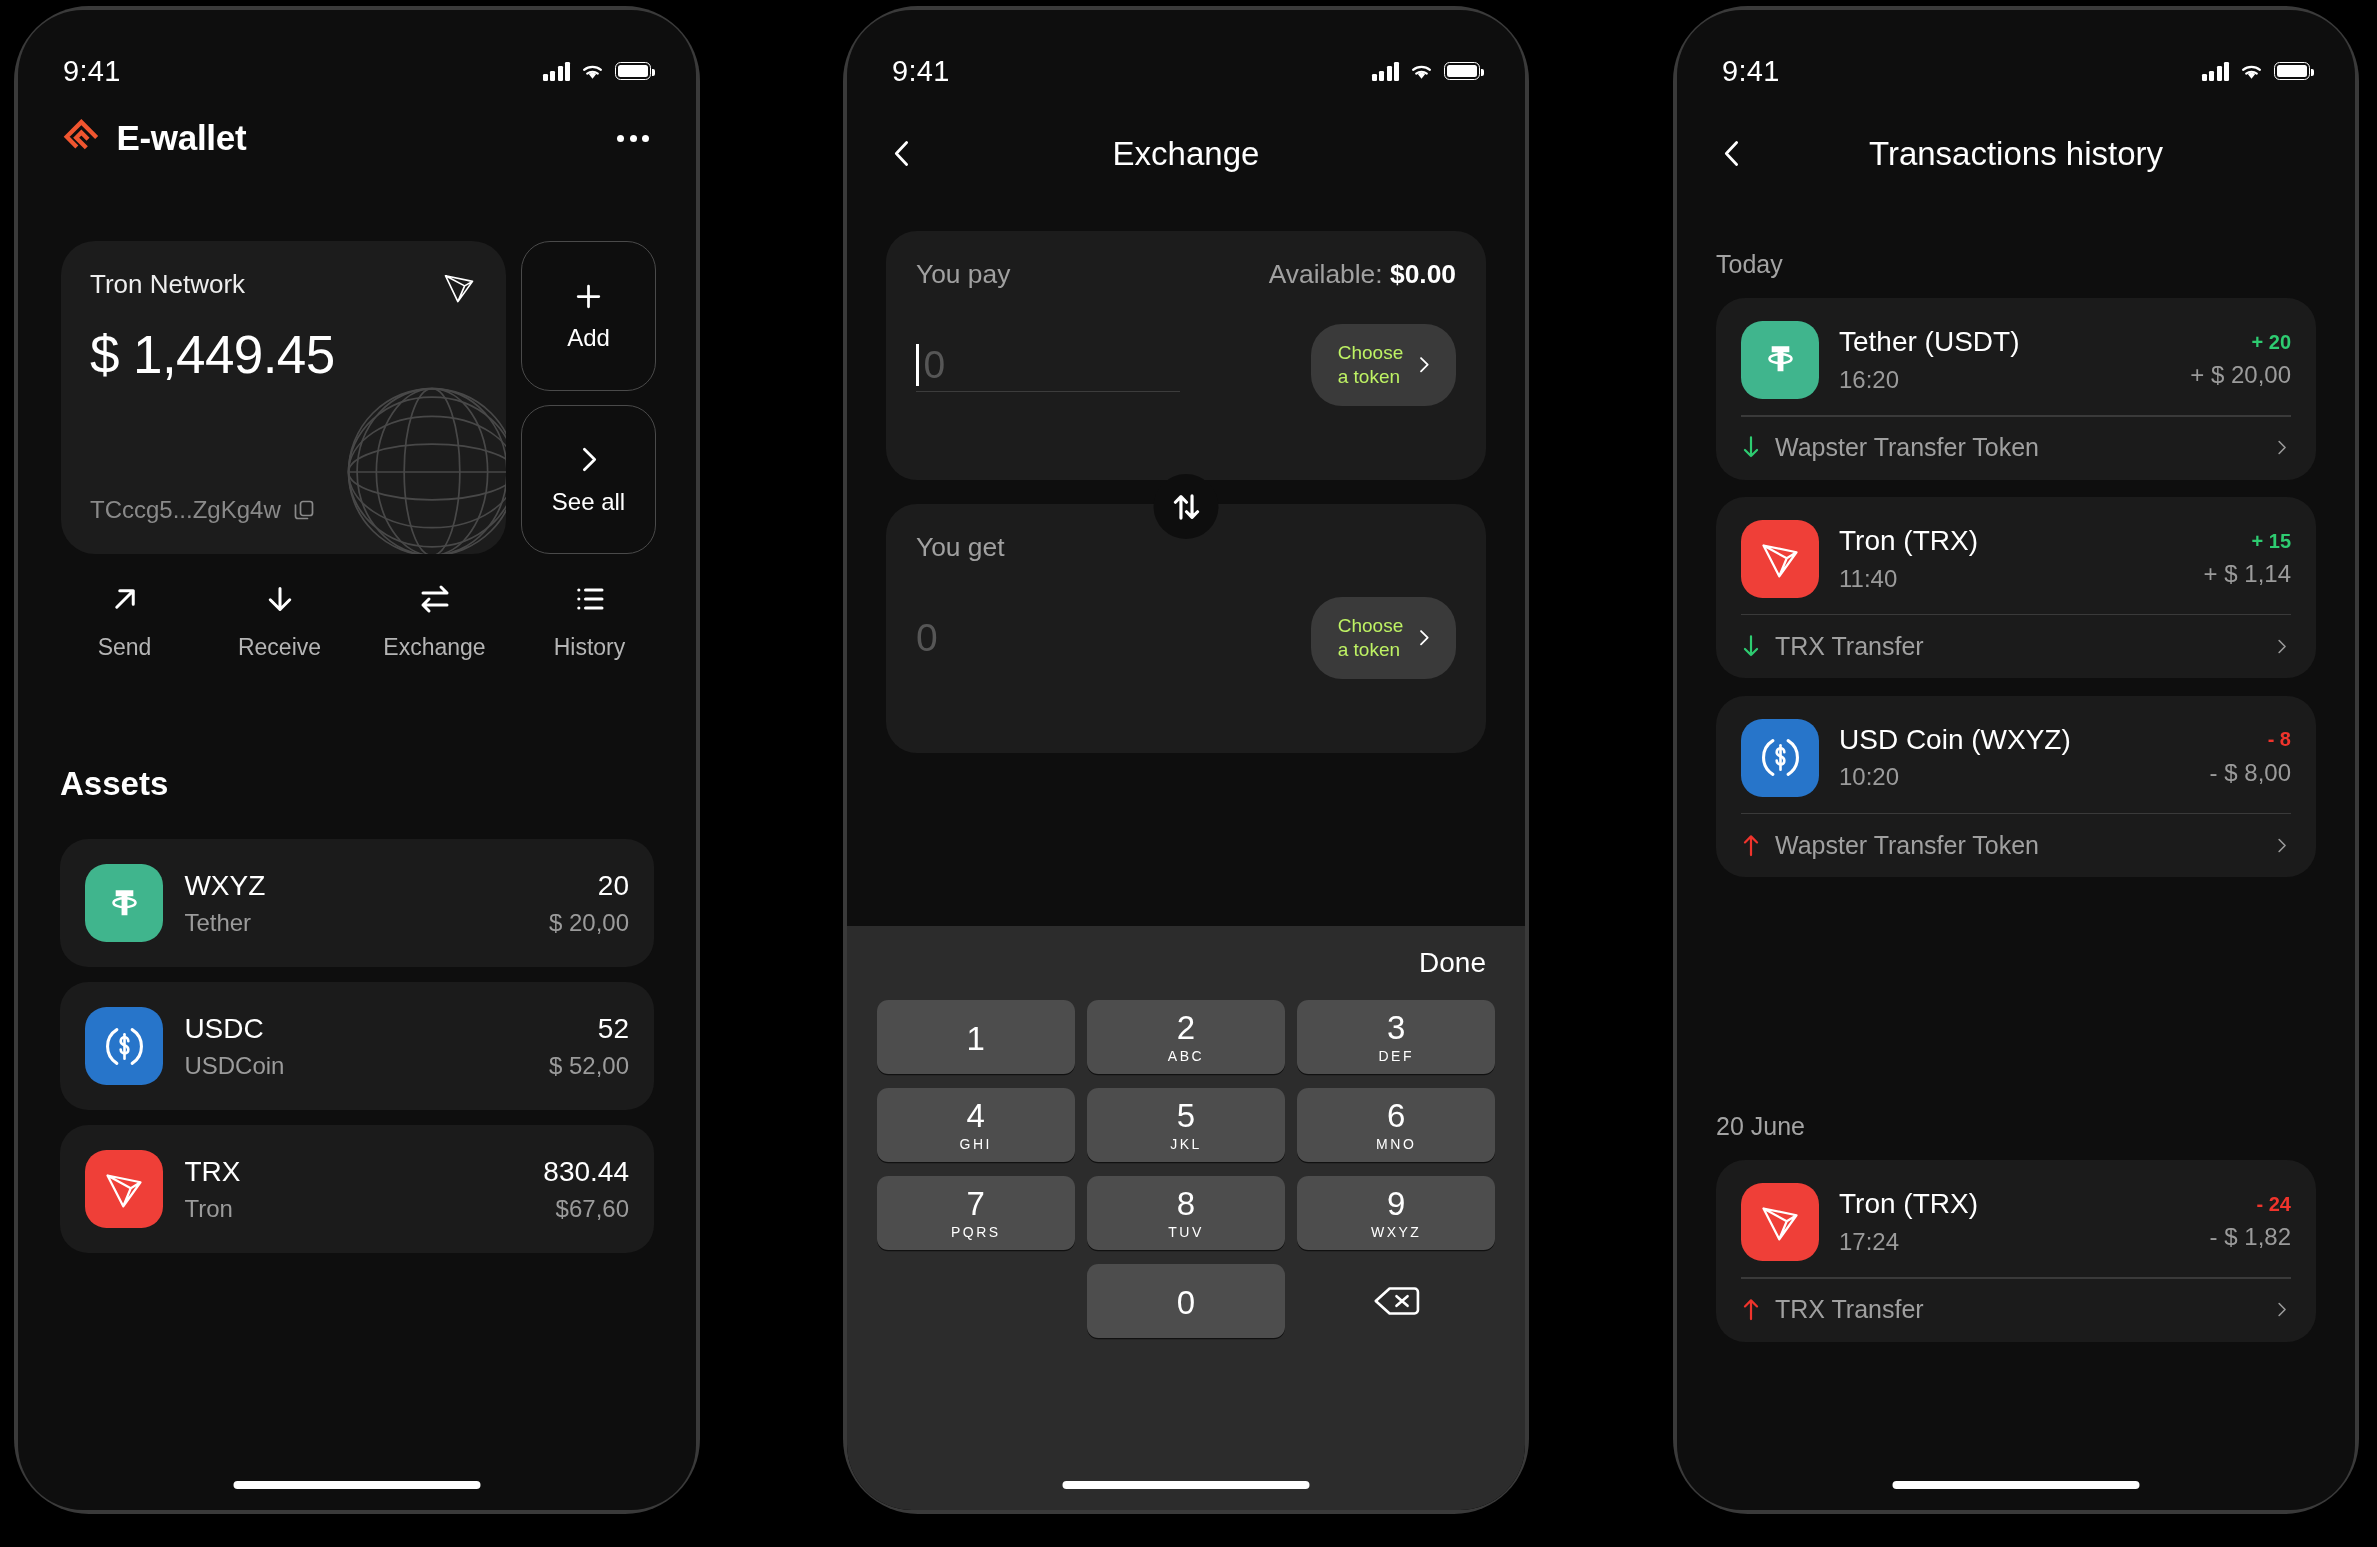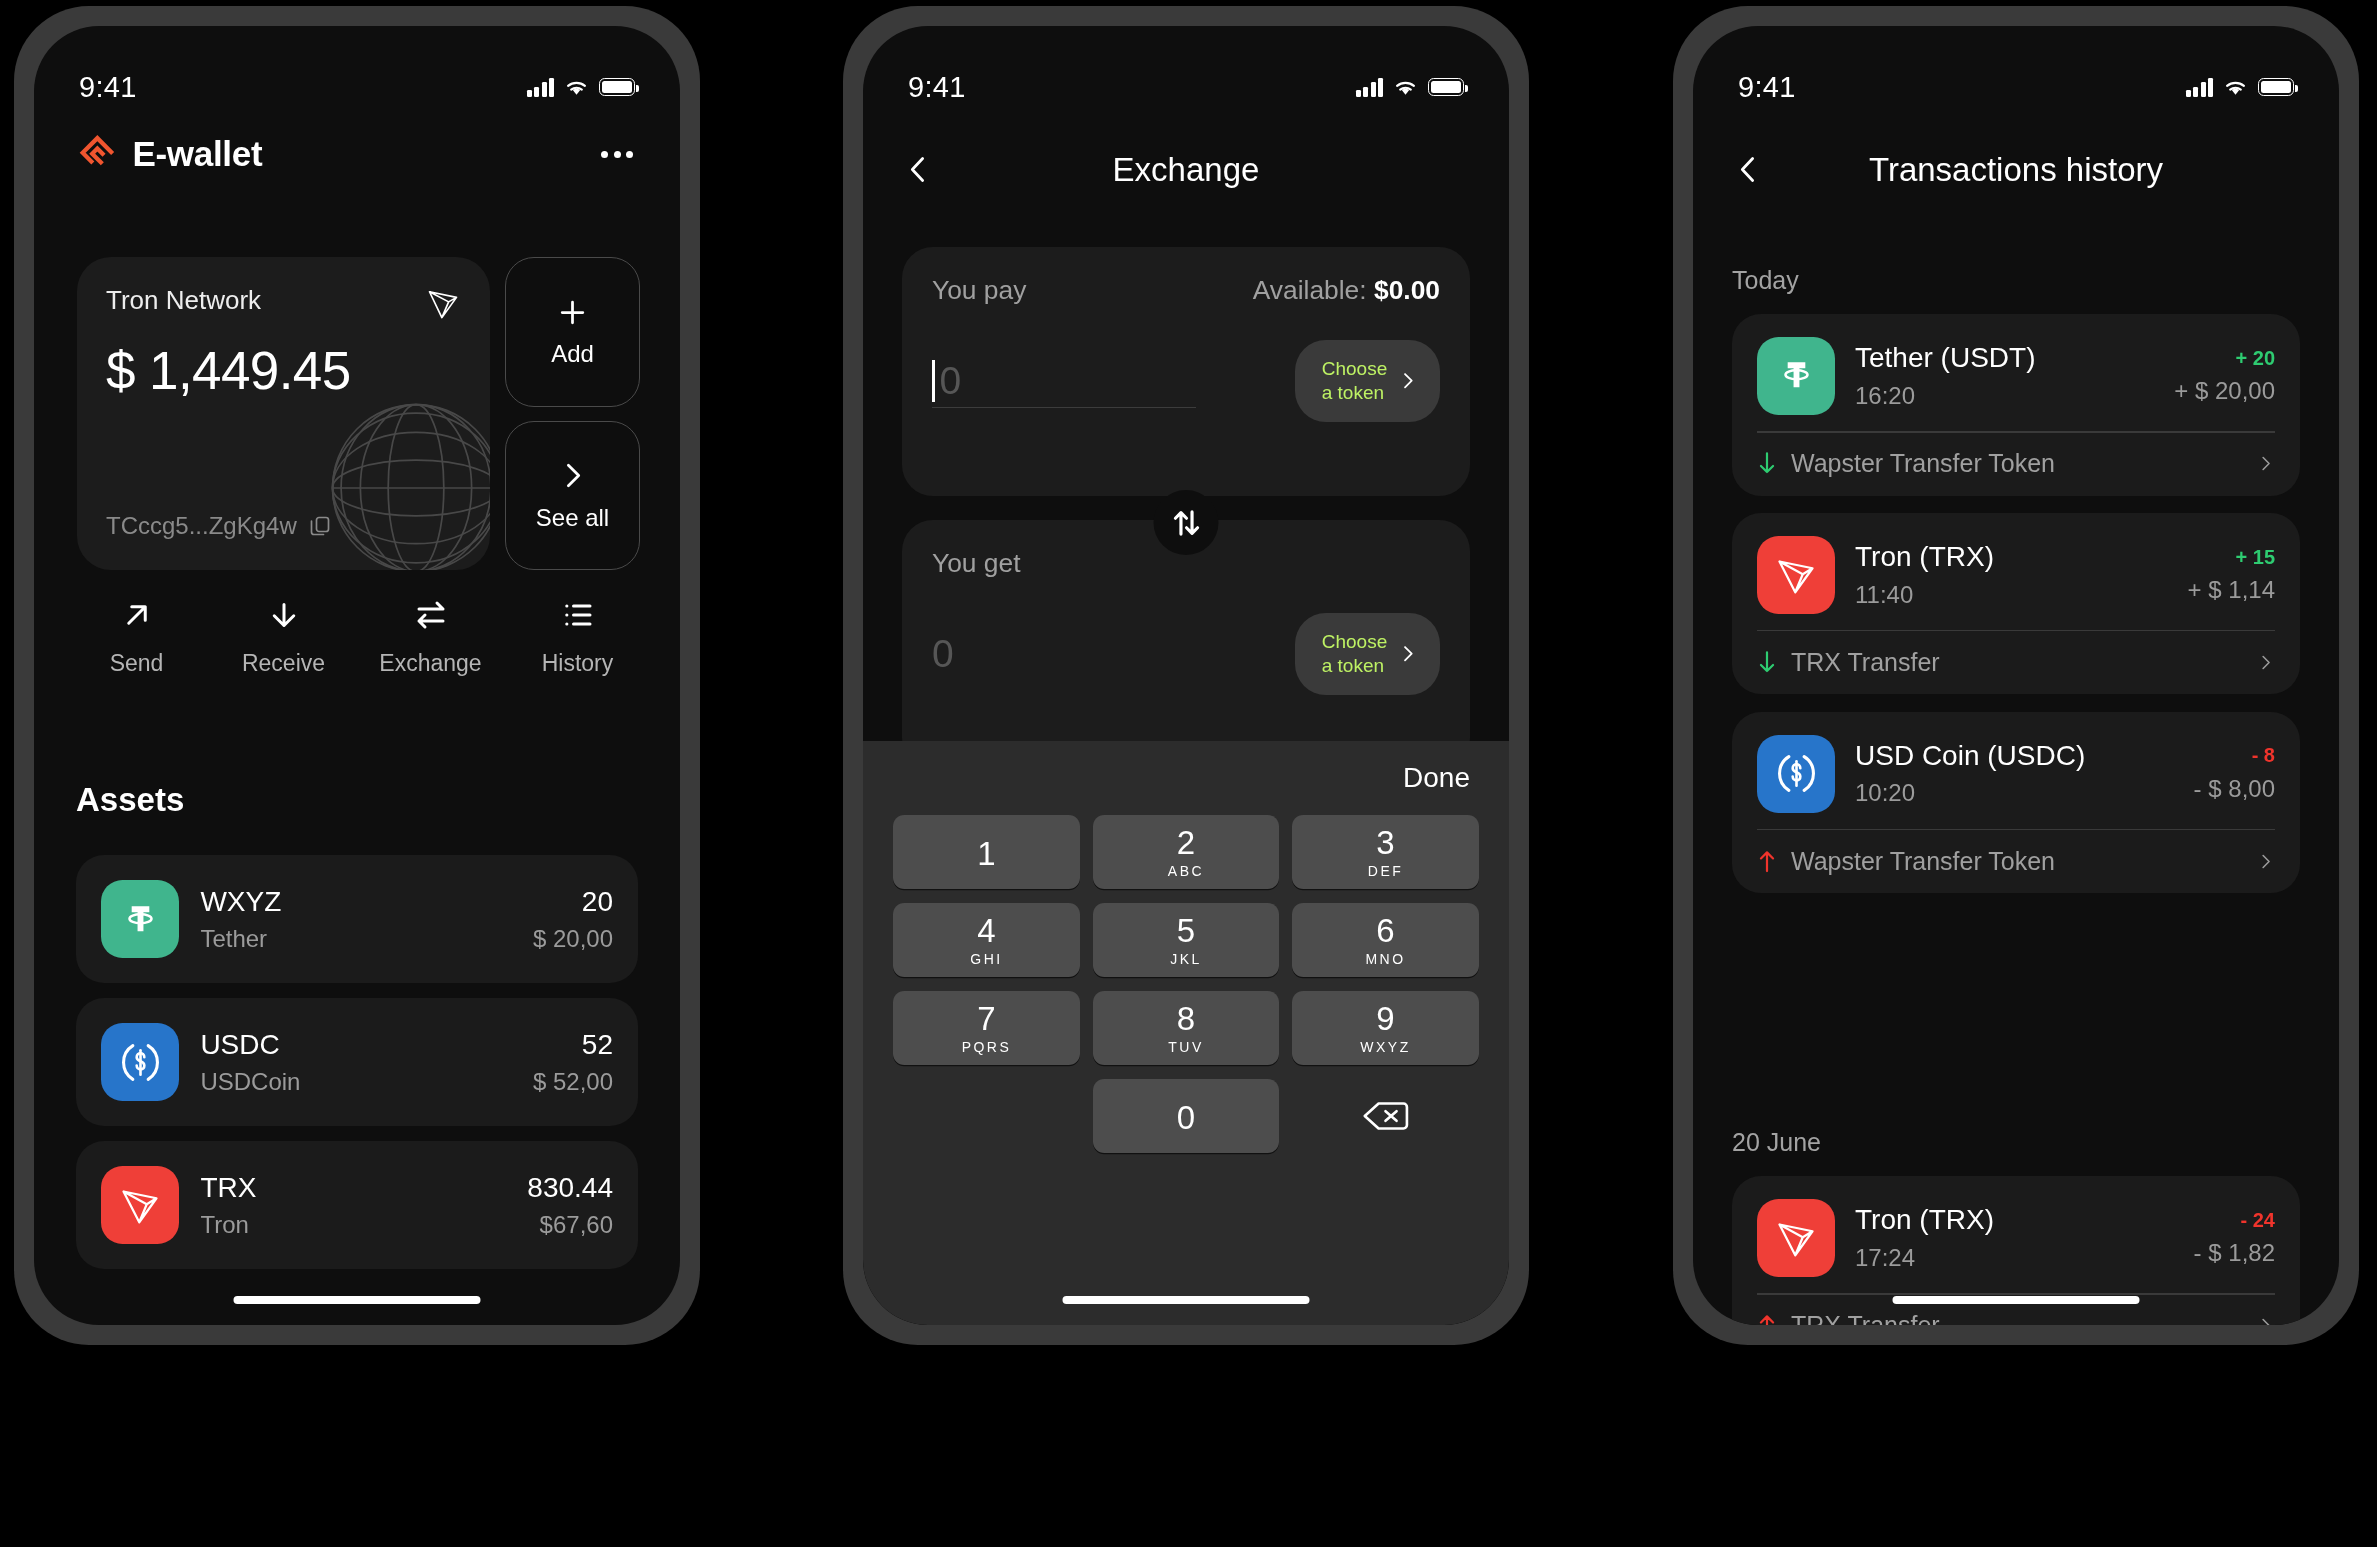--- a/index.html
+++ b/index.html
@@ -8,24 +8,24 @@
     background: #000000;
     font-family: "Liberation Sans", sans-serif;
     overflow: hidden;
   }
   .stage { position: relative; width: 2377px; height: 1547px; background: #000; }
 
   
   .phone {
     position: absolute;
     top: 6.3px;
-    width: 686px; height: 1339px;
+    width: 686px; height: 1508px;
     background: #3a3a3a;
     border-radius: 75px;
-    padding: 20px;
+    padding: 4px;
   }
   #phone-1 { left: 14px; }
   #phone-2 { left: 843px; }
   #phone-3 { left: 1673px; }
 
   .screen {
     position: relative;
     width: 100%; height: 100%;
     background: #0e0e0e;
     border-radius: 65px;
@@ -617,21 +617,21 @@
           <div class="tx-top">
             <div class="coin-ico" style="background:#2775ca">
               <svg width="49" height="49" viewBox="0 0 64 64">
                 <path d="M22 10 a26 26 0 0 0 0 44" fill="none" stroke="#fff" stroke-width="4" stroke-linecap="round"></path>
                 <path d="M42 10 a26 26 0 0 1 0 44" fill="none" stroke="#fff" stroke-width="4" stroke-linecap="round"></path>
                 <path d="M32 16 V48" stroke="#fff" stroke-width="3.4" stroke-linecap="round"></path>
                 <path d="M37 25c0-3.2-2.4-5-5-5s-5 1.8-5 5 2.4 4.4 5 5.4 5 2.2 5 5.6-2.4 5-5 5-5-1.8-5-5" fill="none" stroke="#fff" stroke-width="3.4" stroke-linecap="round"></path>
               </svg>
             </div>
             <div class="tx-mid">
-              <div class="tx-name">USD Coin (USDC)</div>
+              <div class="tx-name">USD Coin (WXYZ)</div>
               <div class="tx-time">10:20</div>
             </div>
             <div class="tx-right">
               <div class="tx-amt neg">- 8</div>
               <div class="tx-usd">- $ 8,00</div>
             </div>
           </div>
           <div class="tx-sep"></div>
           <div class="tx-foot">
             <svg width="20" height="26.4" viewBox="0 0 18 24">

